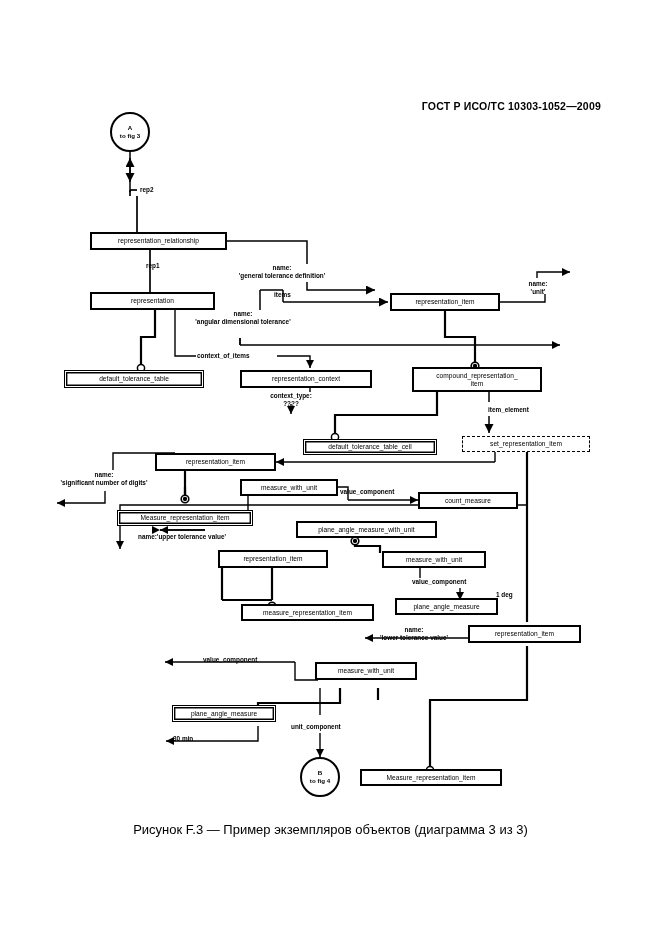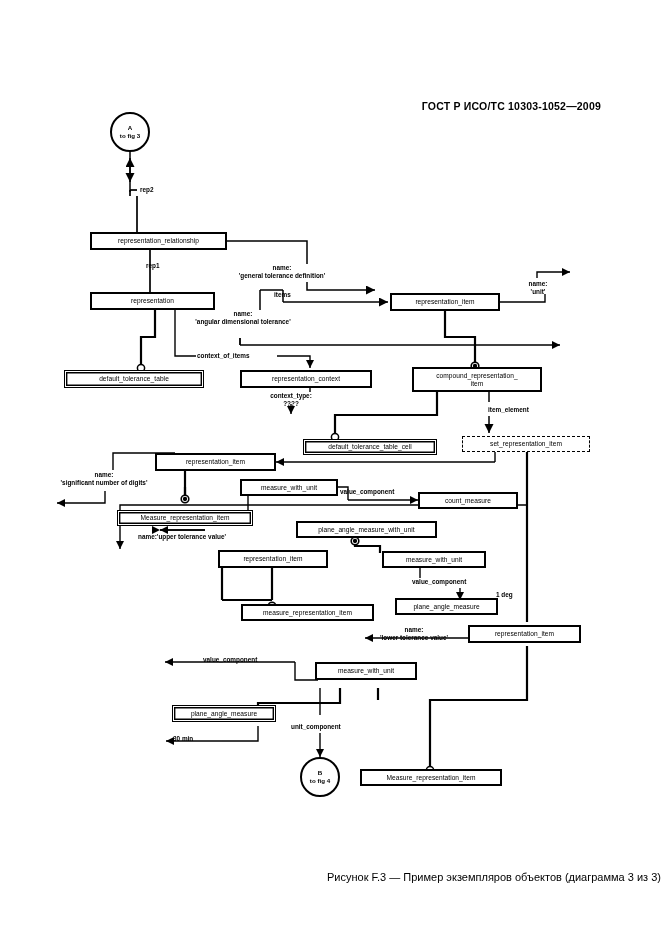--- a/index.html
+++ b/index.html
@@ -10,22 +10,22 @@
   }
   .page{position:absolute;left:0;top:0;width:661px;height:936px;}
 
   
   .doc-header{
     position:absolute;left:0;top:52px;width:601px;
     text-align:right;
     font-size:10.5px;font-weight:bold;letter-spacing:.2px;margin-top:48px;
   }
   .fig-caption{
-    position:absolute;left:0;top:871px;width:661px;
-    text-align:right;font-size:11px;
+    position:absolute;left:0;top:822px;width:661px;
+    text-align:center;font-size:13px;
   }
   .page-num{
     position:absolute;left:0;top:848px;width:601px;
     text-align:right;font-size:9px;
   }
 
   
   .canvas{position:absolute;left:0;top:0;width:661px;height:936px;}
   .canvas svg{position:absolute;left:0;top:0;}
 

